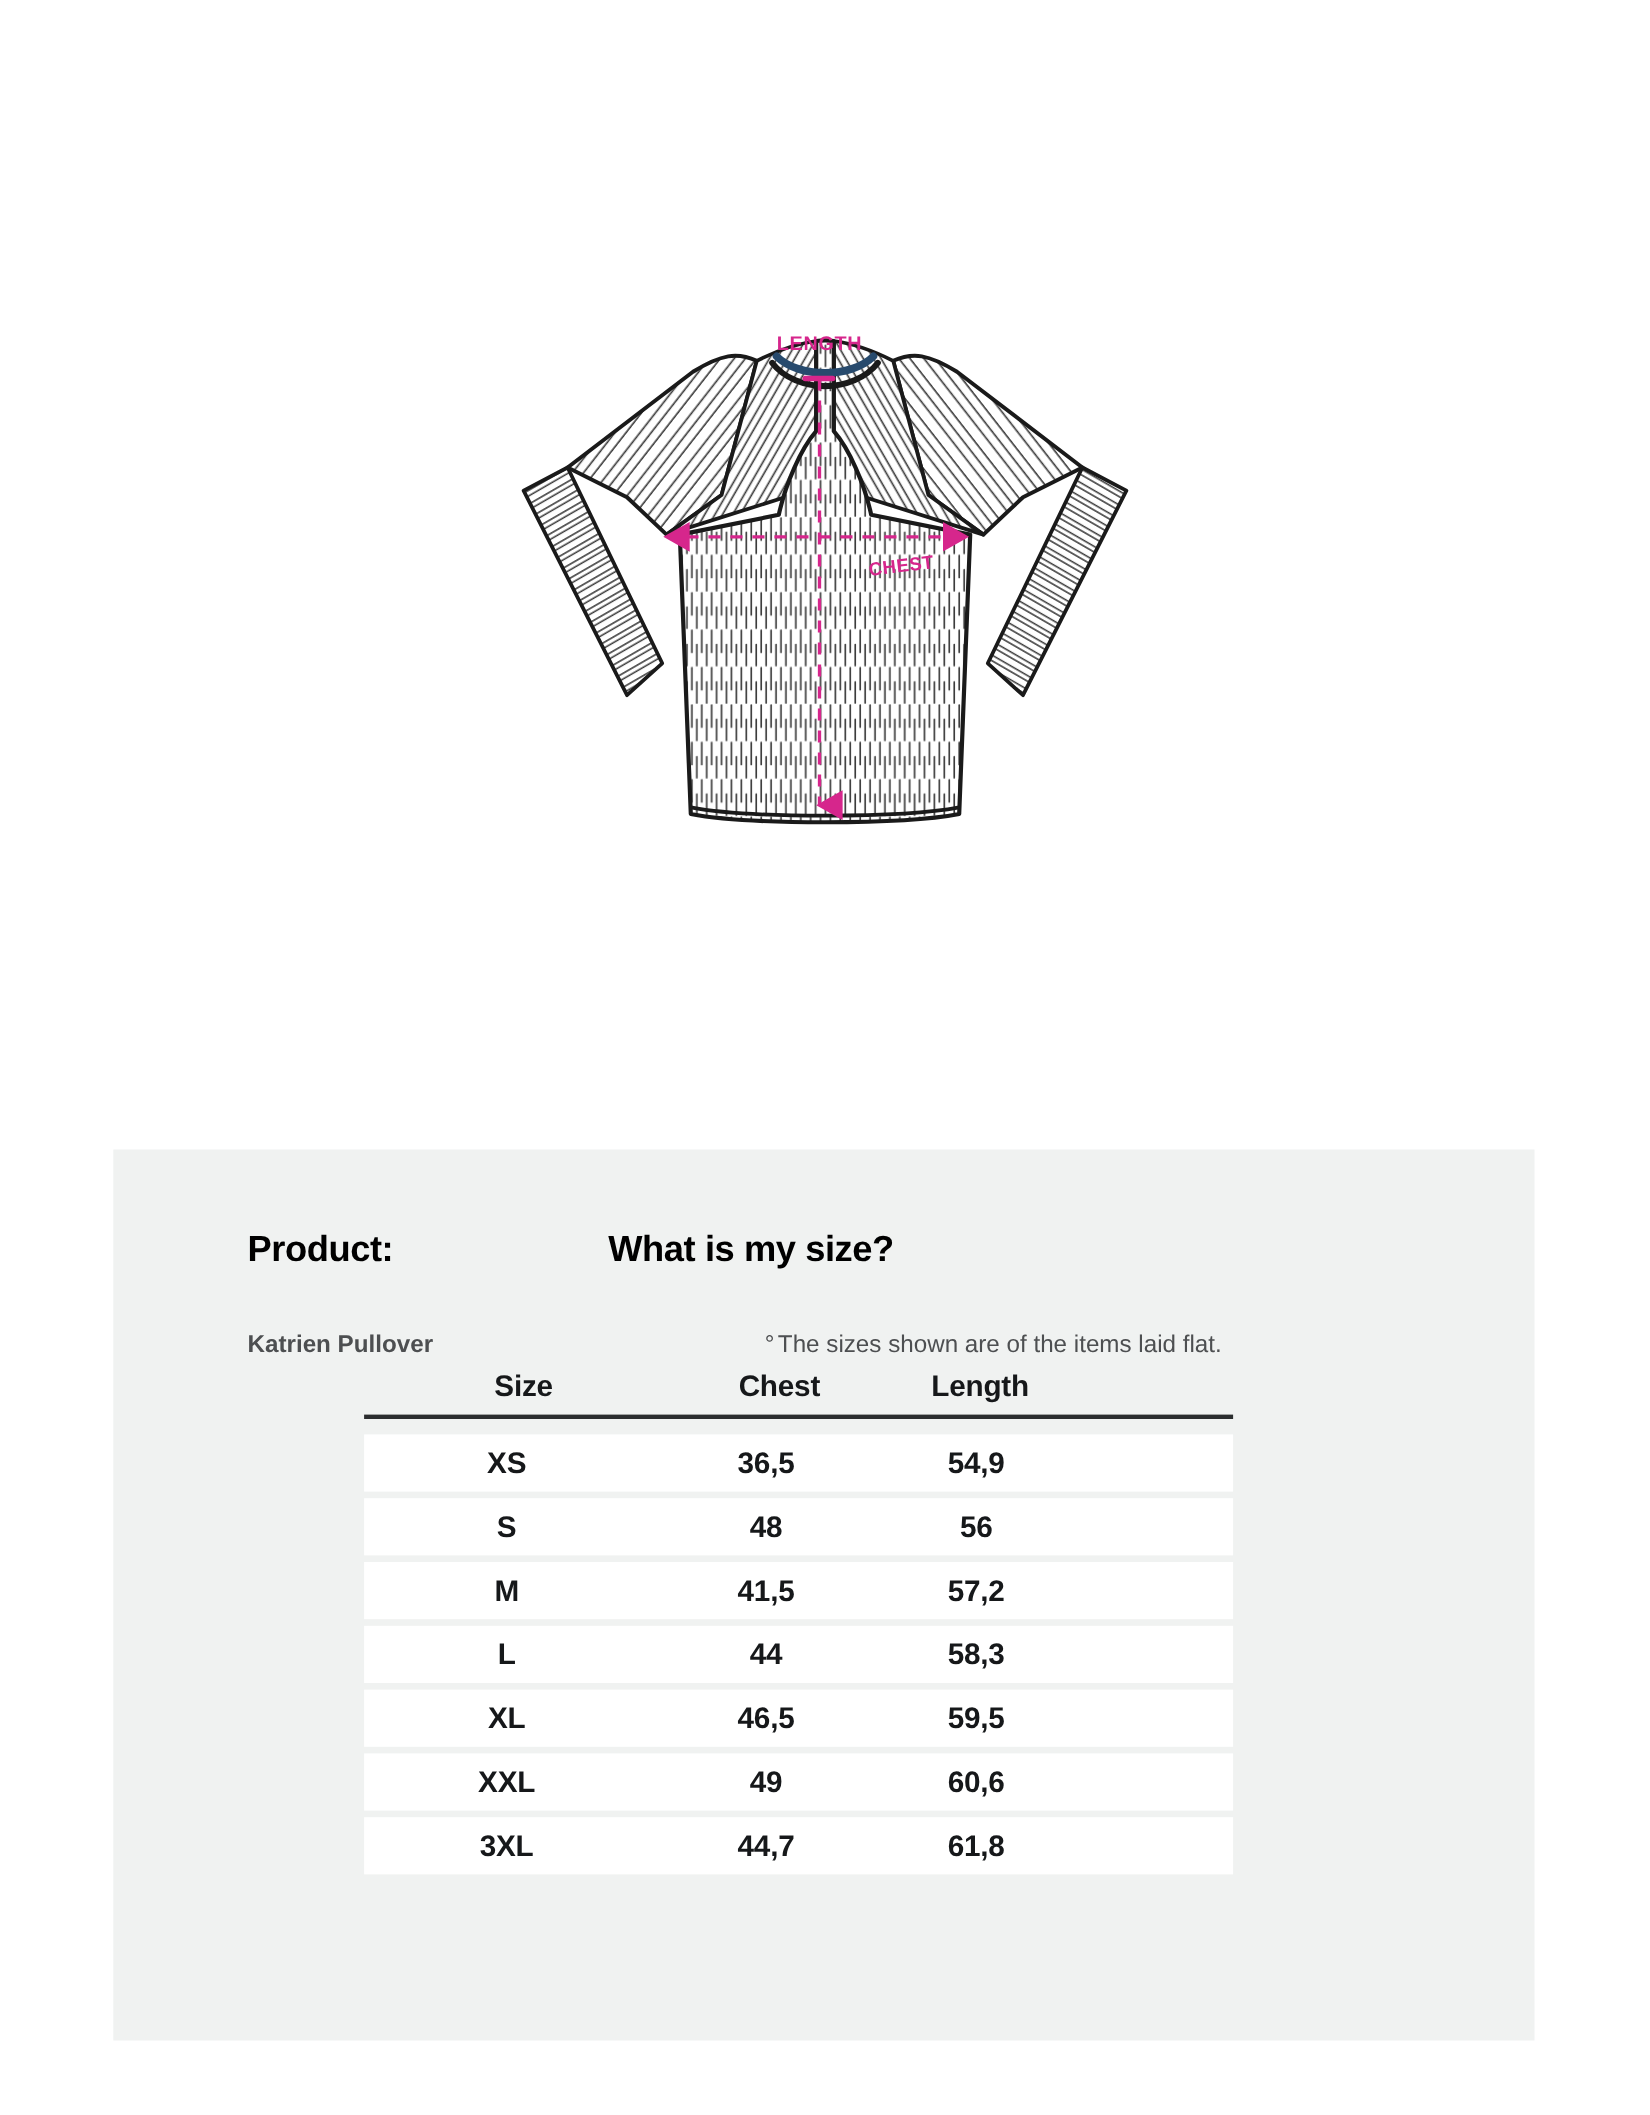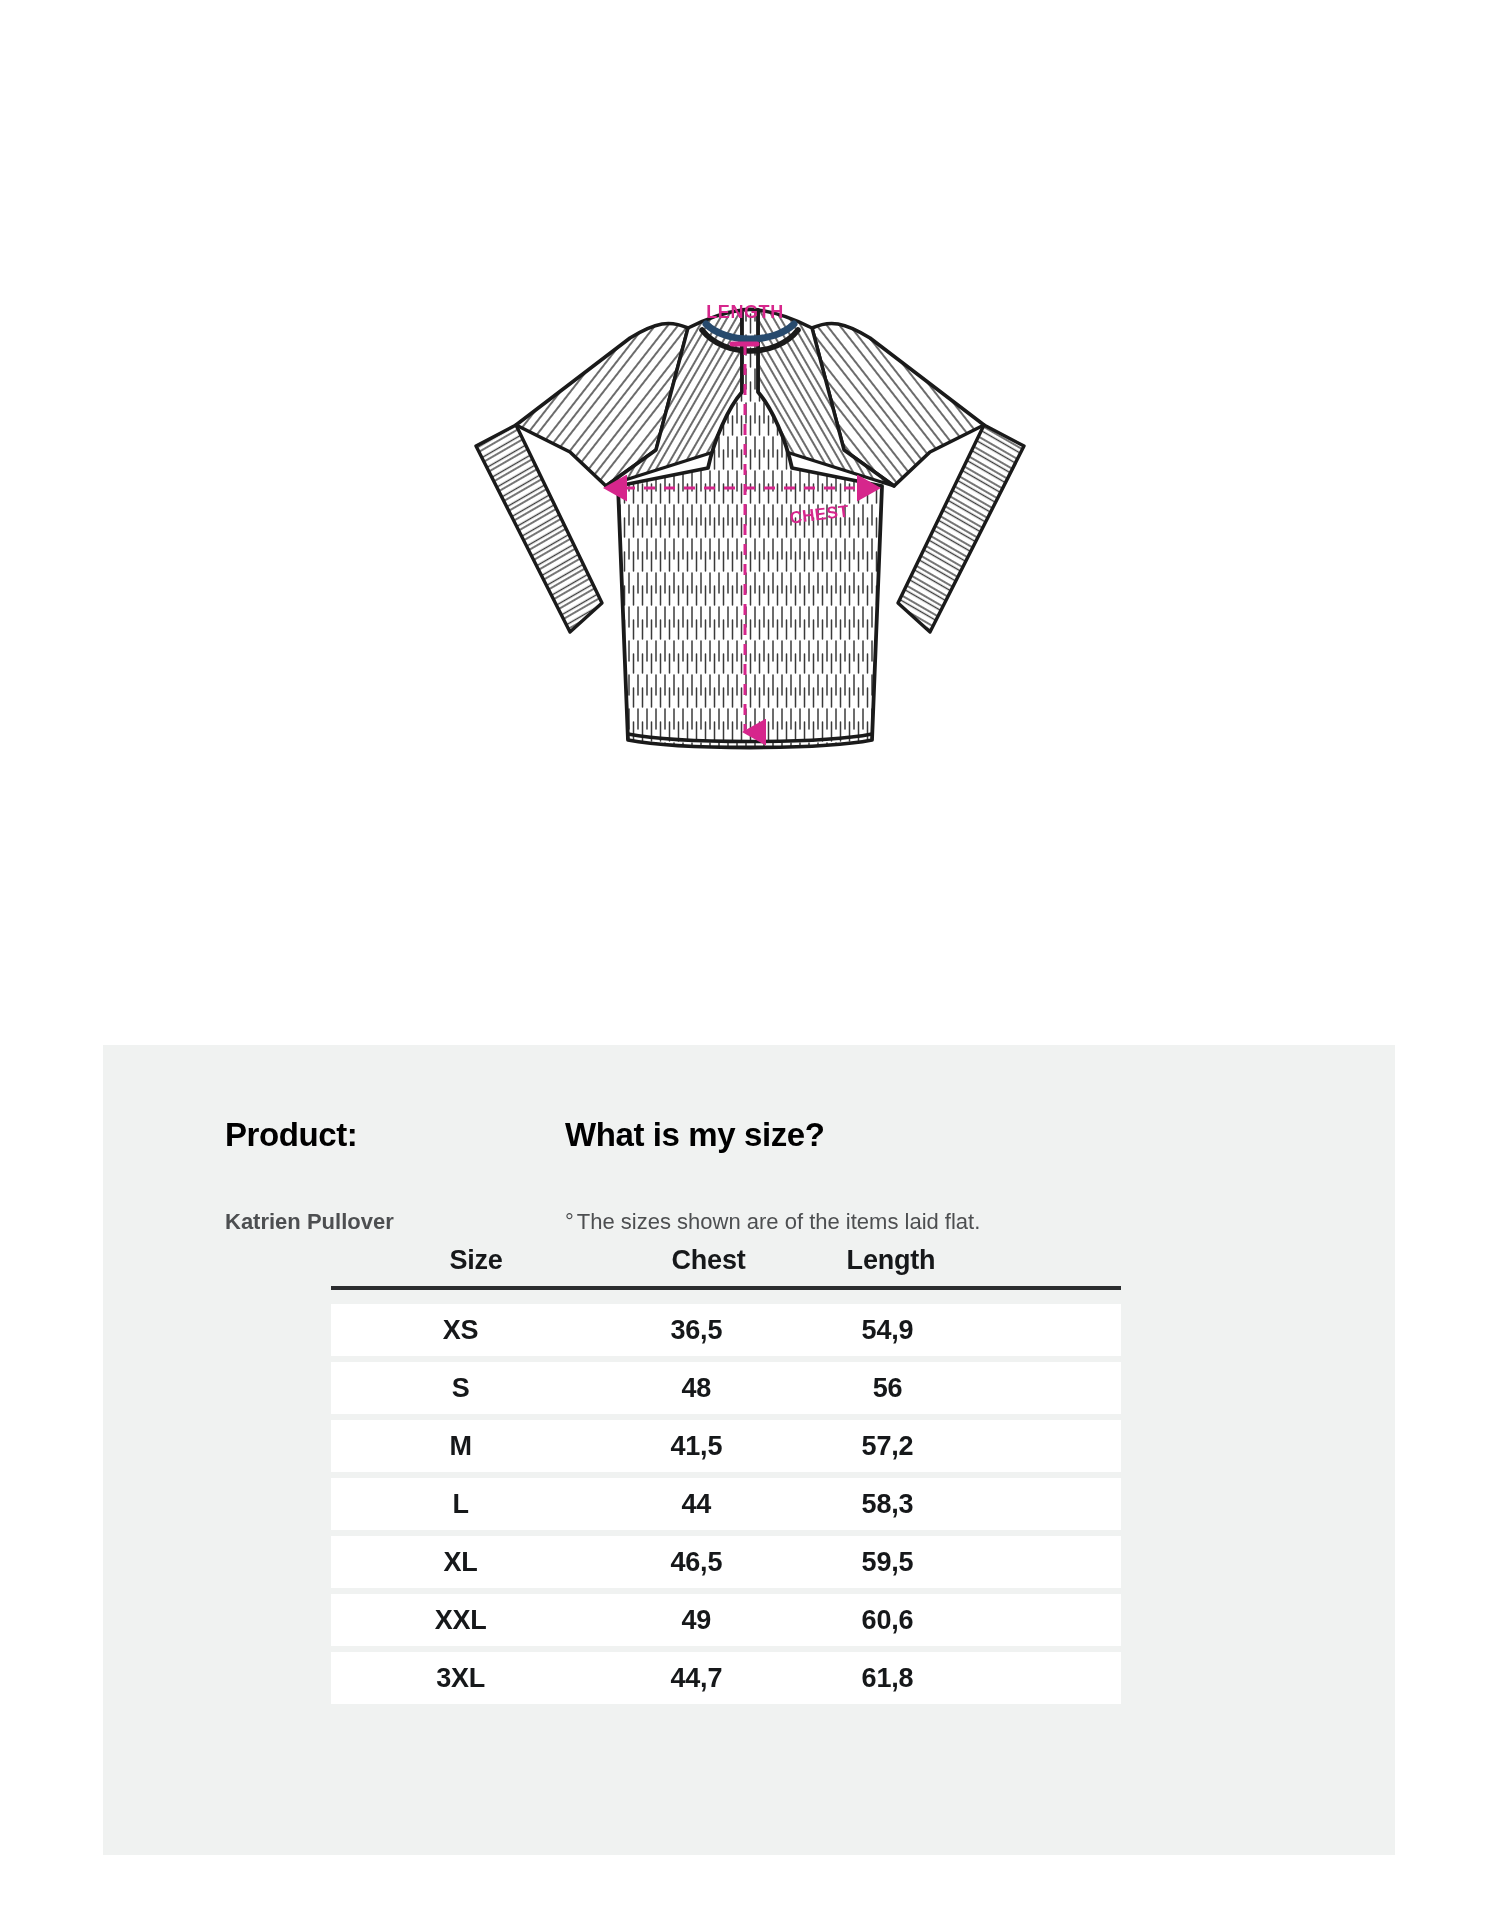--- a/index.html
+++ b/index.html
@@ -46,21 +46,20 @@
     position: absolute;
     left: 122px;
     top: 72px;
     width: 330px;
   }
   .col-right {
     position: absolute;
     left: 450px;
     top: 72px;
     width: 700px;
-    margin-left: 12px;
   }
 
   .section-heading {
     font-size: 33px;
     font-weight: bold;
     color: #000000;
     letter-spacing: -0.4px;
     margin: 0 0 52px 0;
     line-height: 1.1;
   }
@@ -70,20 +69,21 @@
     line-height: 1.5;
     margin: 0;
     font-weight: 700;
   }
   .bullet-line {
     font-size: 22px;
     color: #4d4f51;
     line-height: 1.55;
     margin: 0;
     white-space: nowrap;
+    text-align: center;
   }
   .bullet-mark {
     font-size: 22px;
     color: #4d4f51;
     margin-right: 3px;
   }
 
   
   #size-table {
     position: absolute;

